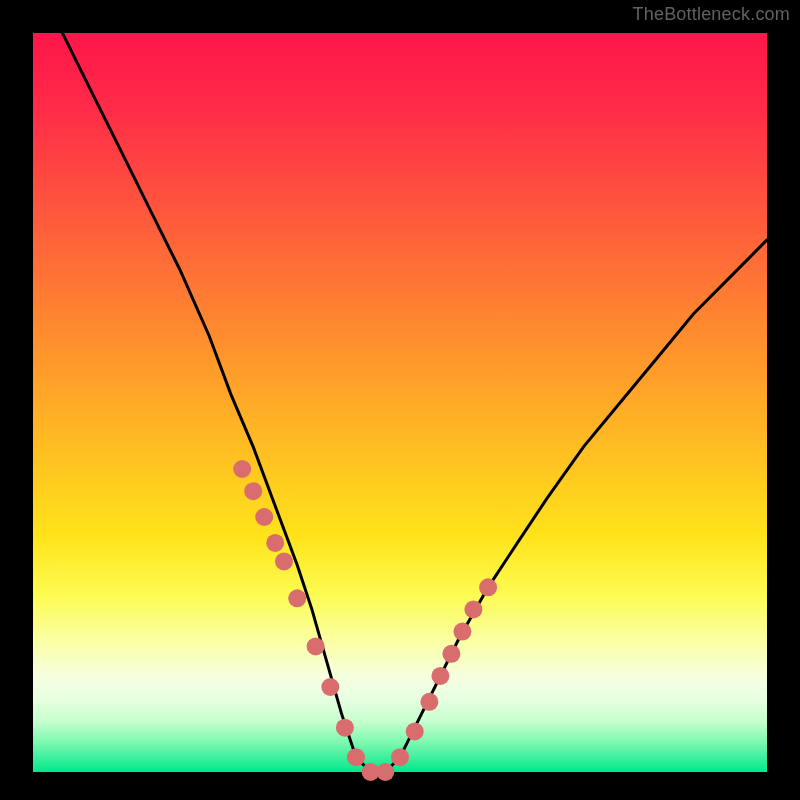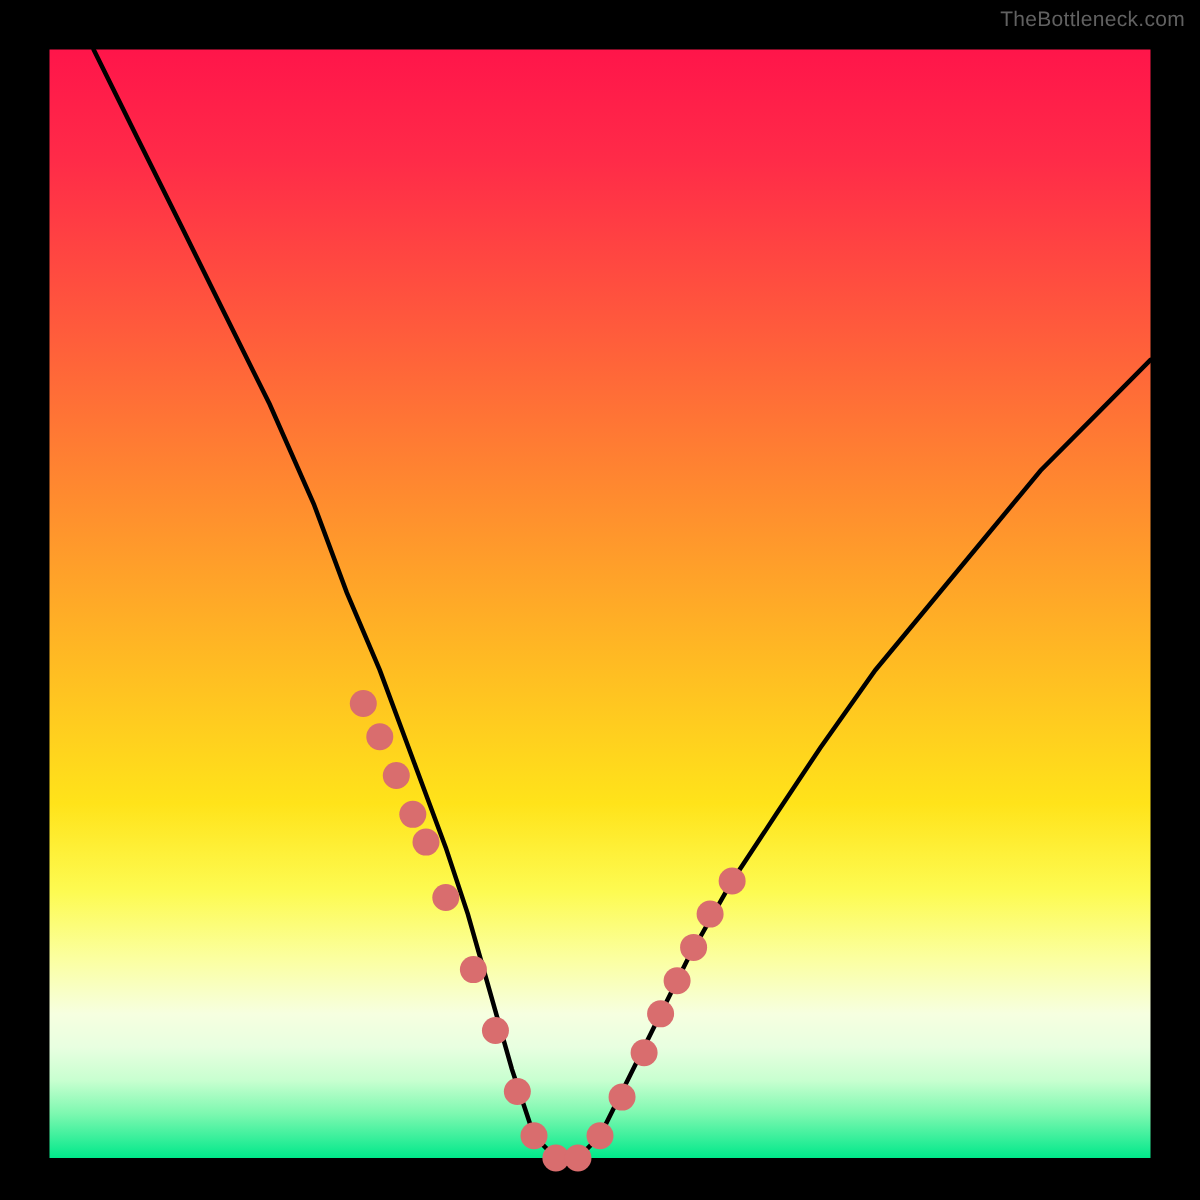--- a/index.html
+++ b/index.html
@@ -17,21 +17,21 @@
     top: 0;
     width: 800px;
     height: 800px;
     background: #000;
   }
   .attribution {
     position: absolute;
     top: 4px;
     right: 10px;
     color: #616161;
-    font-size: 14px;
+    font-size: 18px;
     font-weight: 400;
     letter-spacing: 0.2px;
     font-family: Arial, Helvetica, sans-serif;
   }
   svg {
     position: absolute;
     left: 0;
     top: 0;
   }
 </style>

